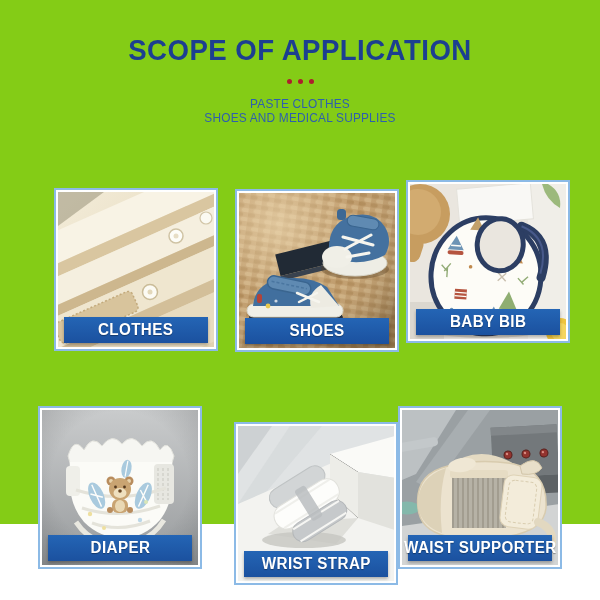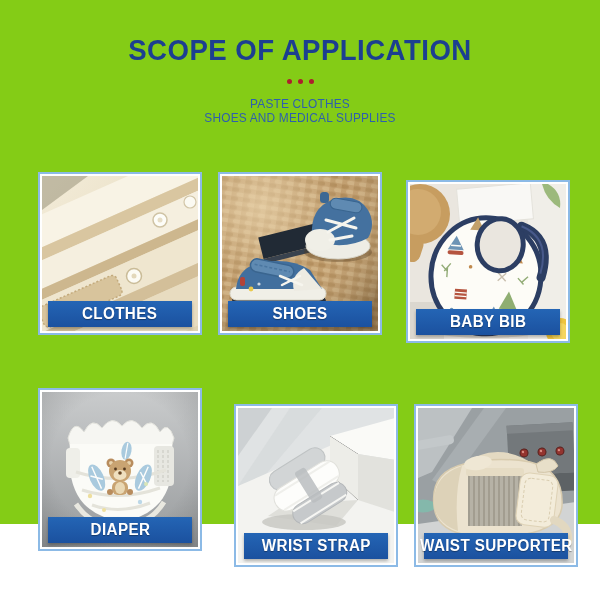--- a/index.html
+++ b/index.html
@@ -38,21 +38,21 @@
     <h1 class="title">SCOPE OF APPLICATION</h1>
     <div class="dots">
       <span class="dot"></span><span class="dot"></span><span class="dot"></span>
     </div>
     <div class="tag">PASTE CLOTHES</div>
     <div class="tag" style="margin-top:0;">SHOES AND MEDICAL SUPPLIES</div>
   </div>
 
   <div class="grid">
 
-    <figure class="tile" style="margin:0">
+    <figure class="tile" style="margin:16px">
       <svg class="art" viewBox="0 0 156 155" preserveAspectRatio="none">
         <defs>
           <linearGradient id="c1g" x1="0" y1="0" x2="1" y2="1">
             <stop offset="0" stop-color="#f3ecd9"></stop>
               <stop offset="1" stop-color="#e0d2b1"></stop>
           </linearGradient>
         </defs>
         <rect width="156" height="155" fill="url(#c1g)"></rect>
         <path d="M0 0 L46 0 L0 34 Z" fill="#8f8a70" opacity=".5"></path>
         <path d="M110 0 L156 0 L156 34 Z" fill="#f8f4e8"></path>
@@ -70,21 +70,21 @@
         <circle cx="118" cy="44" r="2.5" fill="#e7dec6"></circle>
         <circle cx="148" cy="26" r="6" fill="#fbfaf2" stroke="#d2c6a8" stroke-width="1.2"></circle>
         <circle cx="92" cy="100" r="7.5" fill="#fcfbf4" stroke="#cabc98" stroke-width="1.5"></circle>
         <circle cx="92" cy="100" r="2.5" fill="#e3d8ba"></circle>
       </svg>
       <div class="bar">
         <span>CLOTHES</span>
       </div>
     </figure>
 
-    <figure class="tile" style="margin:0">
+    <figure class="tile" style="margin:17px">
       <svg class="art" viewBox="0 0 156 155" preserveAspectRatio="none">
         <defs>
           <pattern id="weave" width="12" height="9" patternUnits="userSpaceOnUse" patternTransform="rotate(8)">
             <rect width="12" height="9" fill="#c19e6f"></rect>
             <ellipse cx="3" cy="2.5" rx="4.2" ry="2.2" fill="#b18c5b"></ellipse>
             <ellipse cx="9" cy="7" rx="4.2" ry="2.2" fill="#cfb184"></ellipse>
           </pattern>
           <radialGradient id="shlight" cx=".25" cy=".2" r=".95">
             <stop offset="0" stop-color="#eed9b2" stop-opacity=".7"></stop>
             <stop offset=".55" stop-color="#eed9b2" stop-opacity="0"></stop>
@@ -263,21 +263,21 @@
           <rect x="-28" y="9" width="60" height="20" rx="10" fill="#c6c9cb" stroke="#b4b7b9"></rect>
           <path d="M-25 12 L29 12 M-25 26 L29 26" stroke="#f6f6f3" stroke-width="2"></path>
           <rect x="-4" y="-20" width="12" height="36" rx="3" fill="#babdbf" opacity=".85"></rect>
         </g>
       </svg>
       <div class="bar">
         <span>WRIST STRAP</span>
       </div>
     </figure>
 
-    <figure class="tile" style="margin:16px">
+    <figure class="tile" style="margin:0">
       <svg class="art" viewBox="0 0 156 155" preserveAspectRatio="none">
         <defs>
           <pattern id="mesh6" width="5" height="6" patternUnits="userSpaceOnUse">
             <rect width="5" height="6" fill="#b6b2a6"></rect>
             <rect width="2" height="6" fill="#a29d90"></rect>
           </pattern>
         </defs>
         <rect width="156" height="155" fill="#9aa0a3"></rect>
         <path d="M0 0 L54 0 L14 64 L0 70 Z" fill="#c2c7c9" opacity=".85"></path>
         <path d="M66 0 L88 0 L30 80 L14 72 Z" fill="#aeb4b6" opacity=".7"></path>

